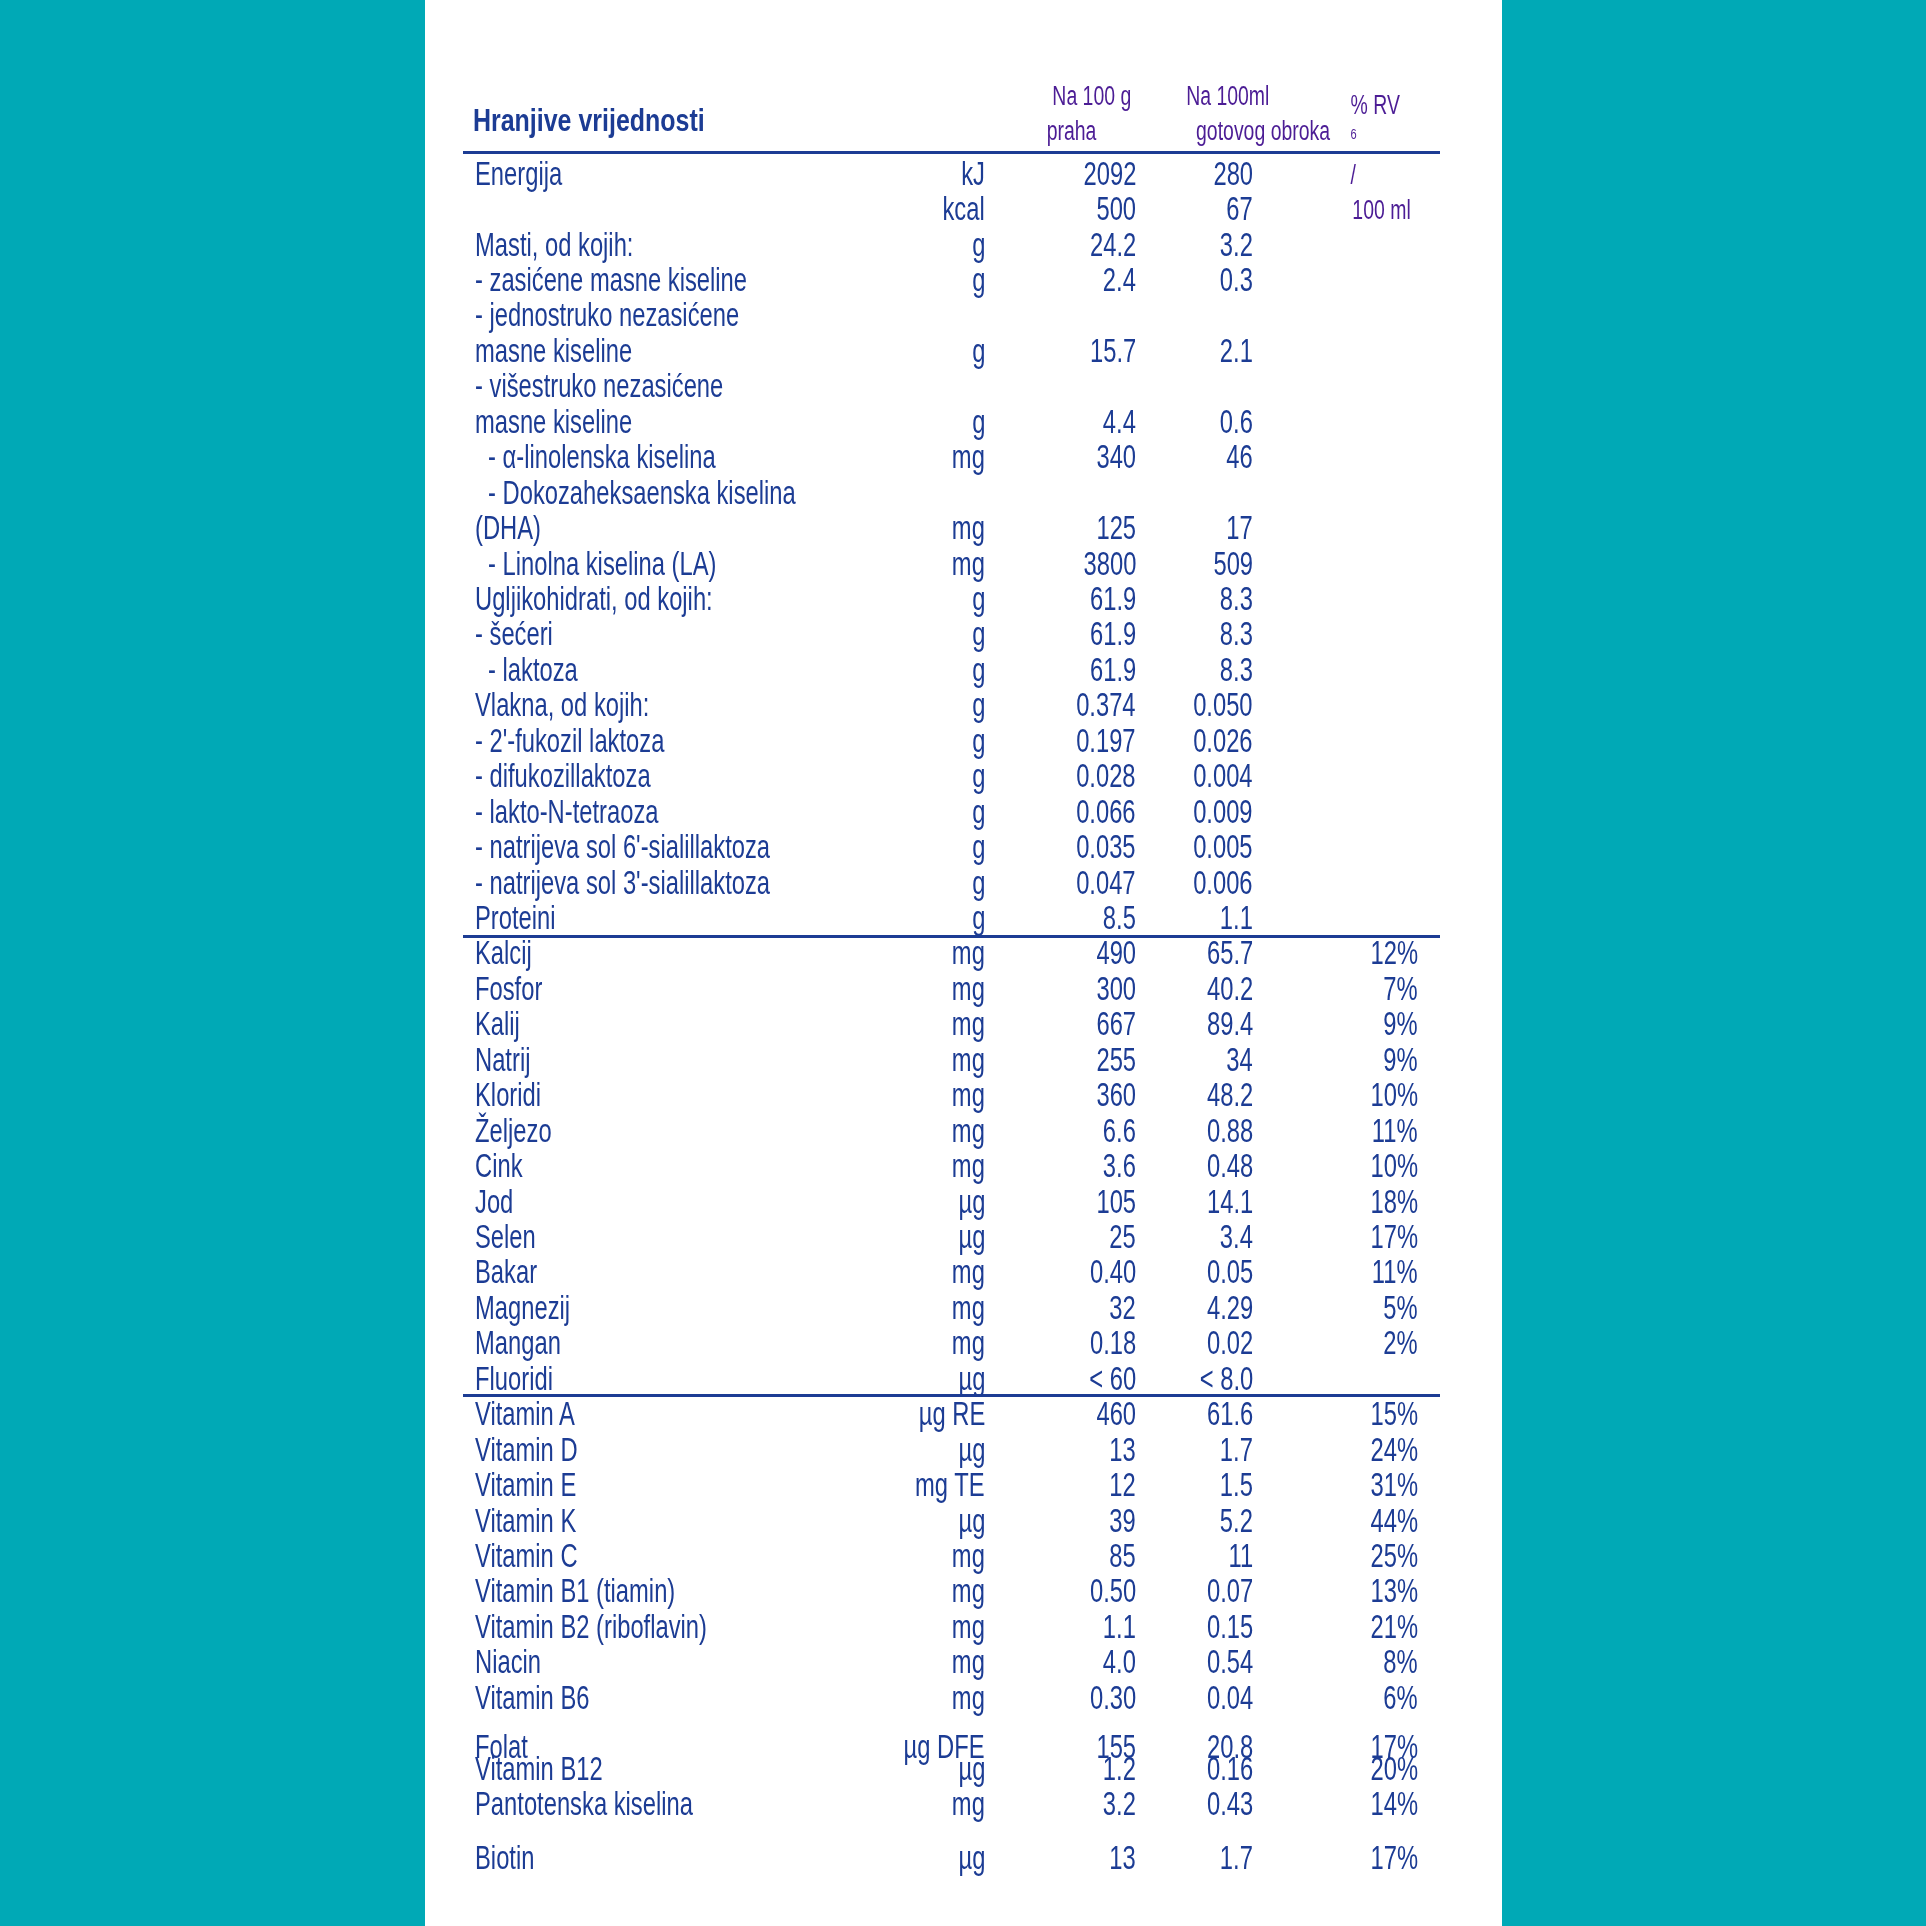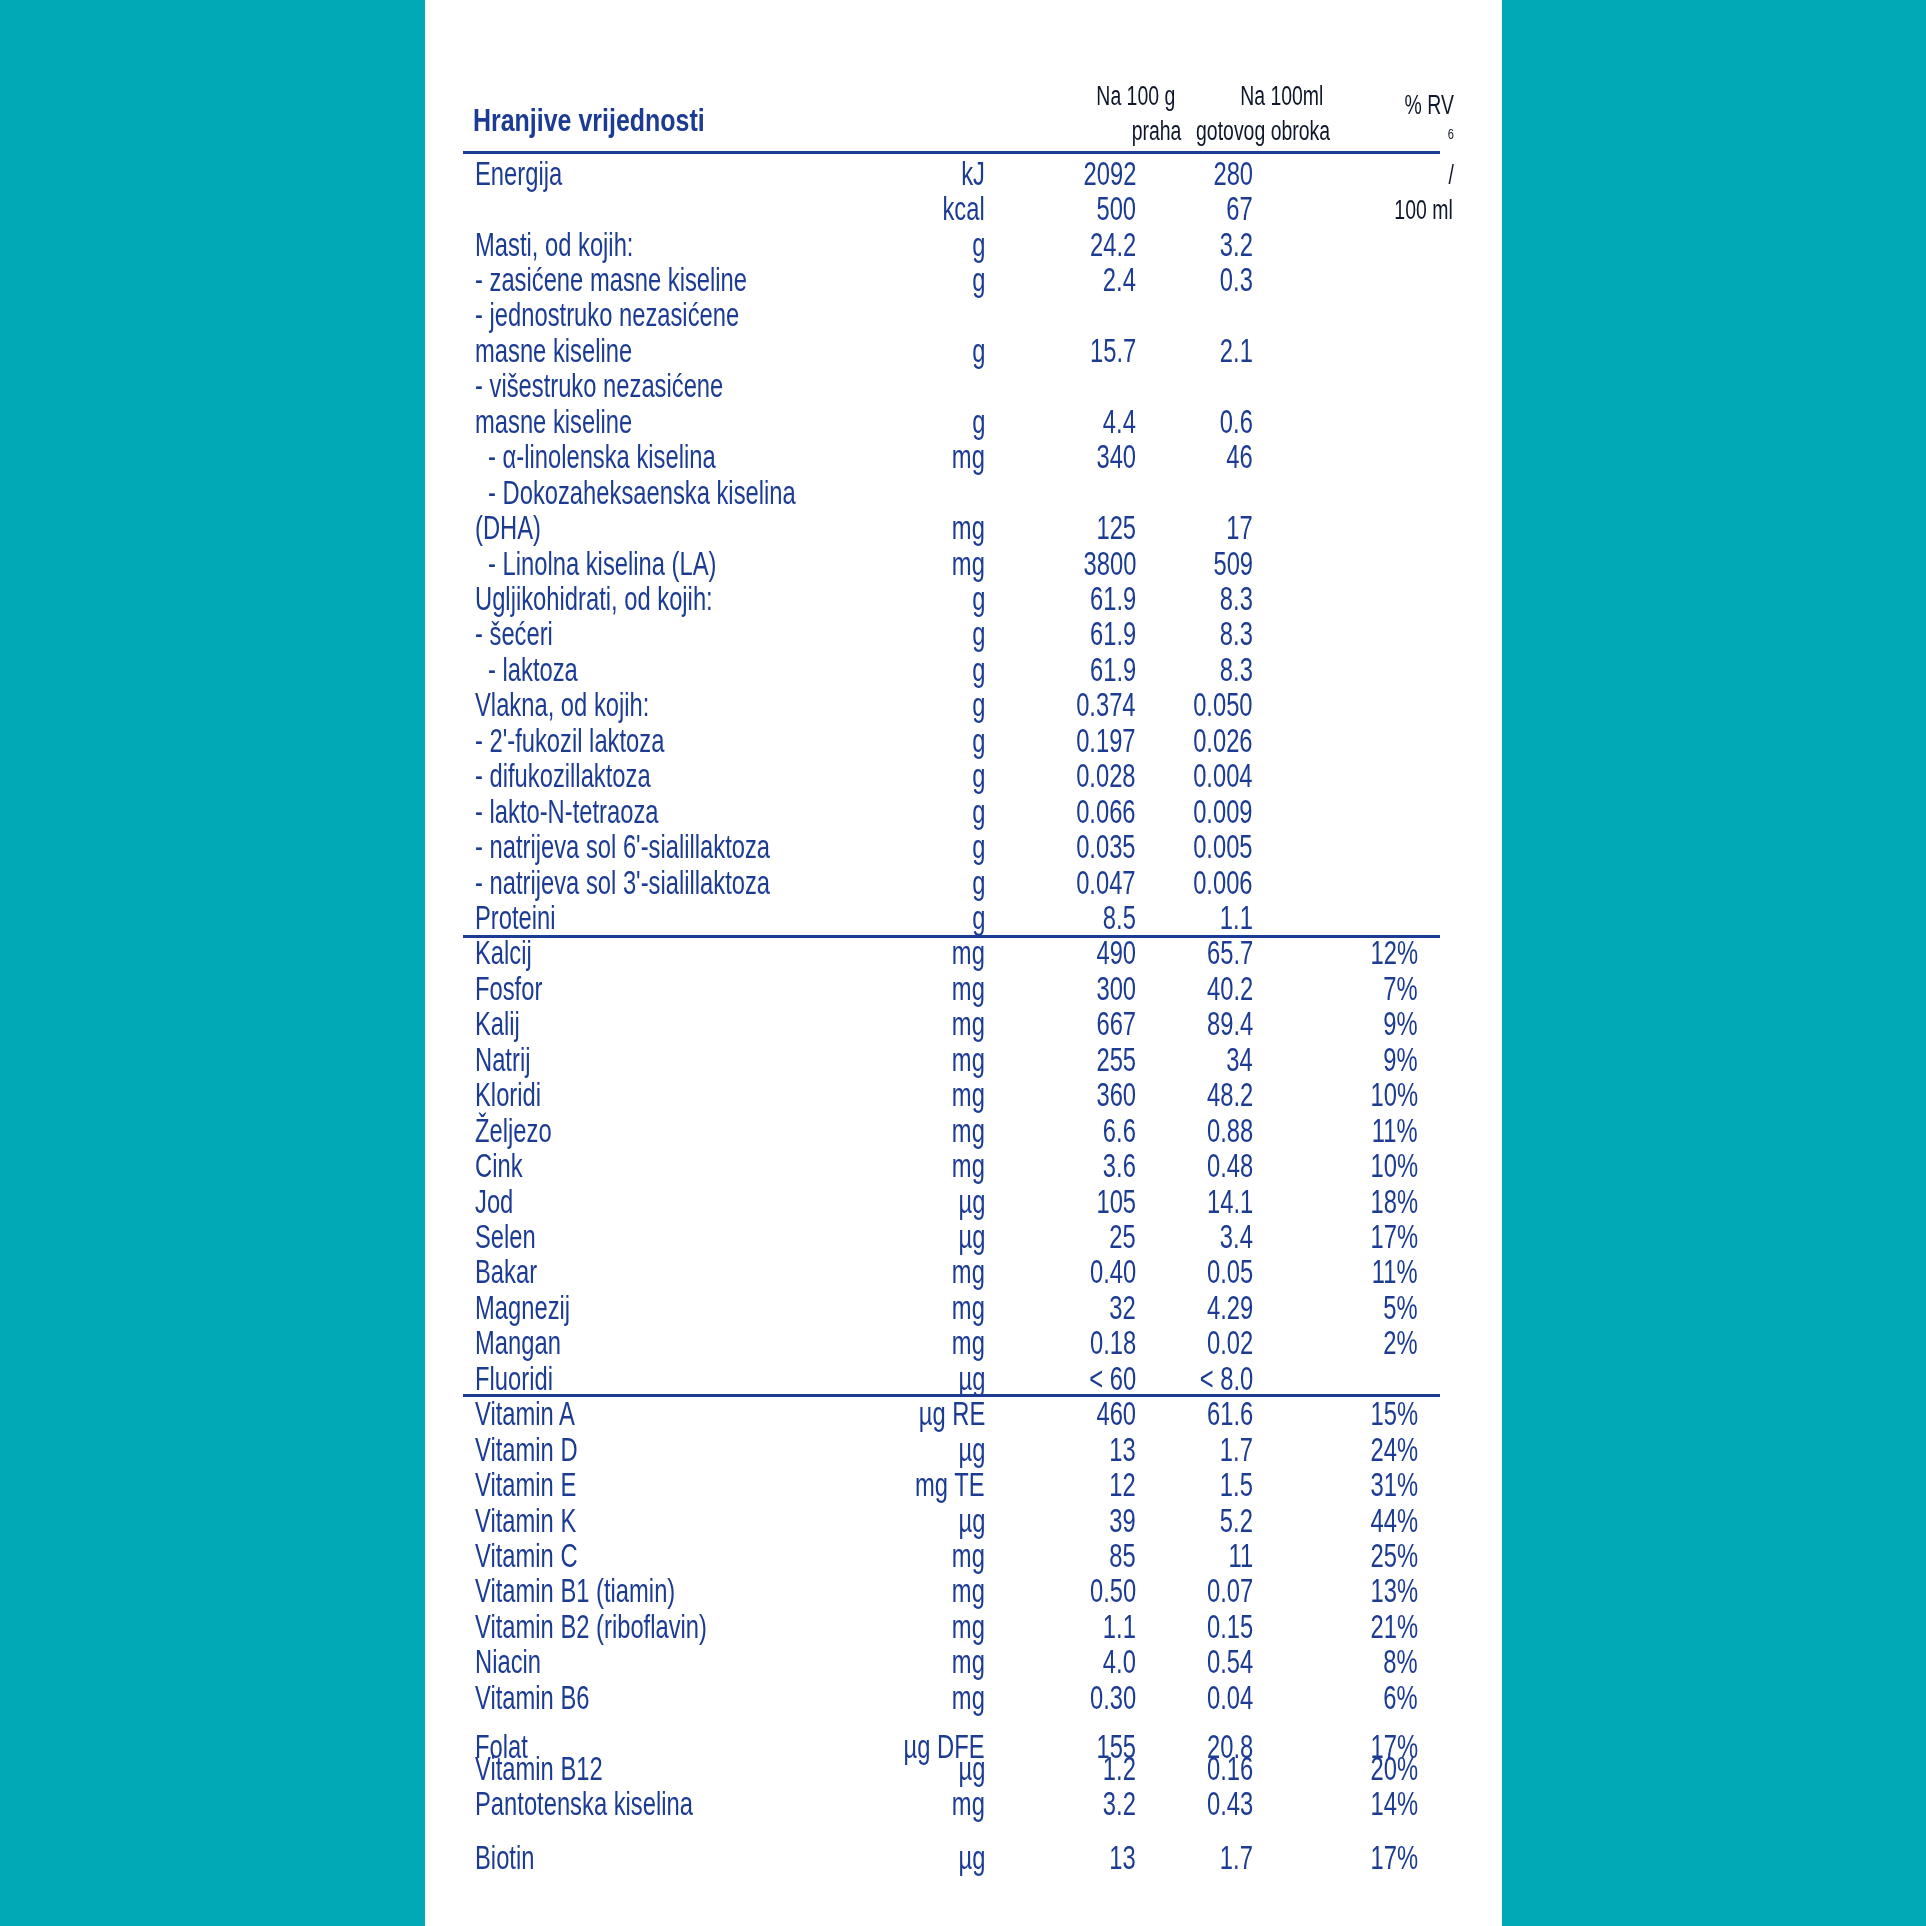--- a/index.html
+++ b/index.html
@@ -28,24 +28,24 @@
       top: 102px;
       font-size: 32px;
       font-weight: bold;
       color: #1C3C94;
       white-space: nowrap;
       transform-origin: left center;
       transform: scaleX(0.78);
     }
     .hcol {
       position: absolute;
-      color: #0f172a;
+      color: #4c1d95;
       font-size: 27px;
       line-height: 35px;
-      text-align: right;
+      text-align: left;
       white-space: nowrap;
     }
     .hcol span {
       display: block;
     }
     .hcol .inner {
       display: inline-block;
       transform: scaleX(0.72);
       transform-origin: center center;
     }

